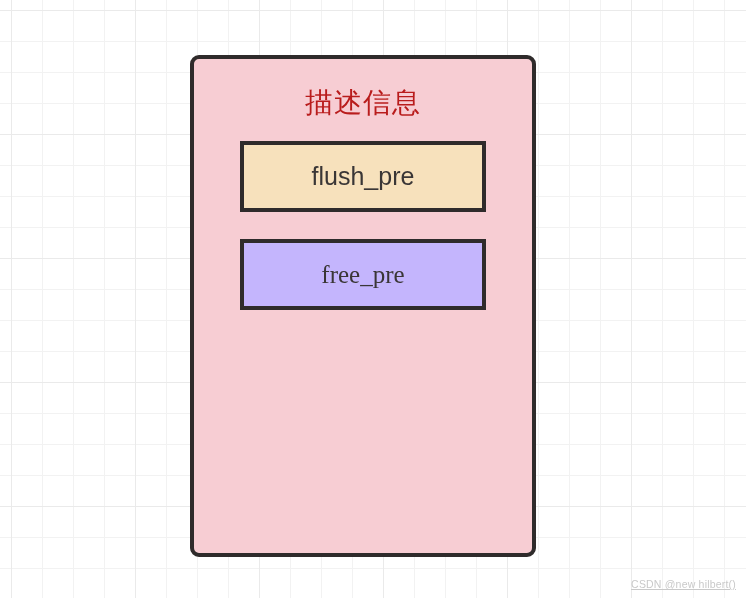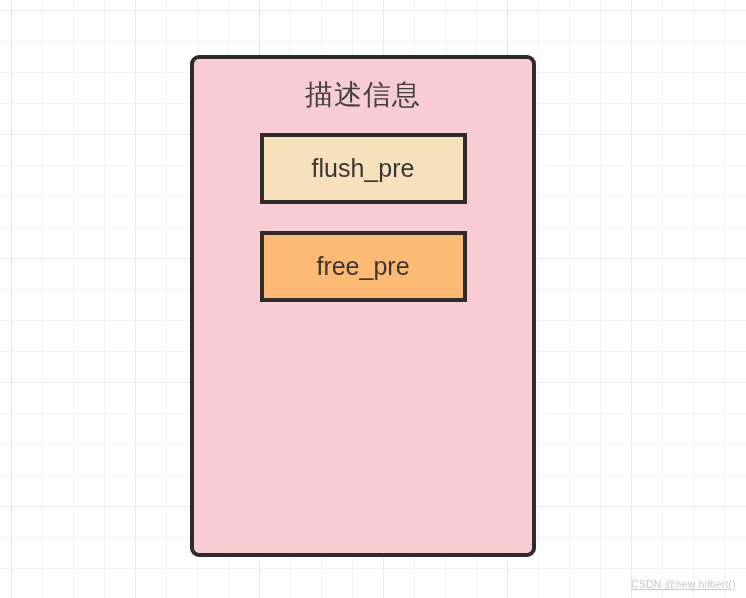--- a/index.html
+++ b/index.html
@@ -47,50 +47,50 @@
     box-sizing: border-box;
     background-color: #f7cdd3;
     border: 4px solid #2f2b2b;
     border-radius: 9px;
     display: flex;
     flex-direction: column;
     align-items: center;
   }
 
   #descriptor-title {
-    margin-top: 20px;
+    margin-top: 28px;
     margin-bottom: 22px;
     font-size: 28px;
     line-height: 1.15;
-    color: #404040;
+    color: #b91c1c;
     letter-spacing: 1px;
     white-space: nowrap;
   }
 
   .field-list {
     display: flex;
     flex-direction: column;
     align-items: center;
     gap: 27px;
   }
 
   .field-box {
-    width: 207px;
+    width: 246px;
     height: 71px;
     box-sizing: border-box;
     border: 4px solid #2f2b2b;
     display: flex;
     align-items: center;
     justify-content: center;
     font-size: 25px;
     color: #3a3636;
     white-space: nowrap;
   }
   .field-box.flush  { background-color: #f7e1bc; }
-  .field-box.free   { background-color: #fdba74; }
+  .field-box.free   { background-color: #c4b5fd; font-family: Liberation Serif, serif; }
 
   
   #watermark {
     position: absolute;
     right: 10px;
     bottom: 8px;
     font-size: 10.5px;
     color: #c9c9c9;
     letter-spacing: 0.2px;
     white-space: nowrap;

